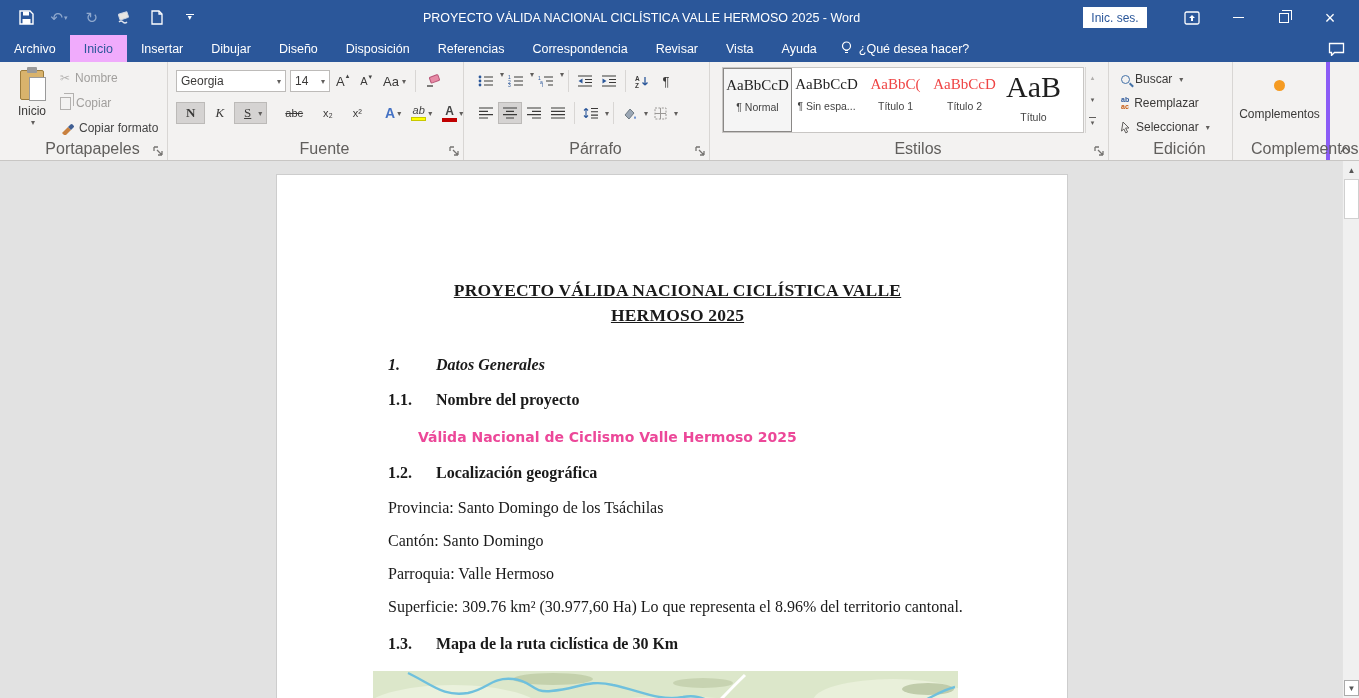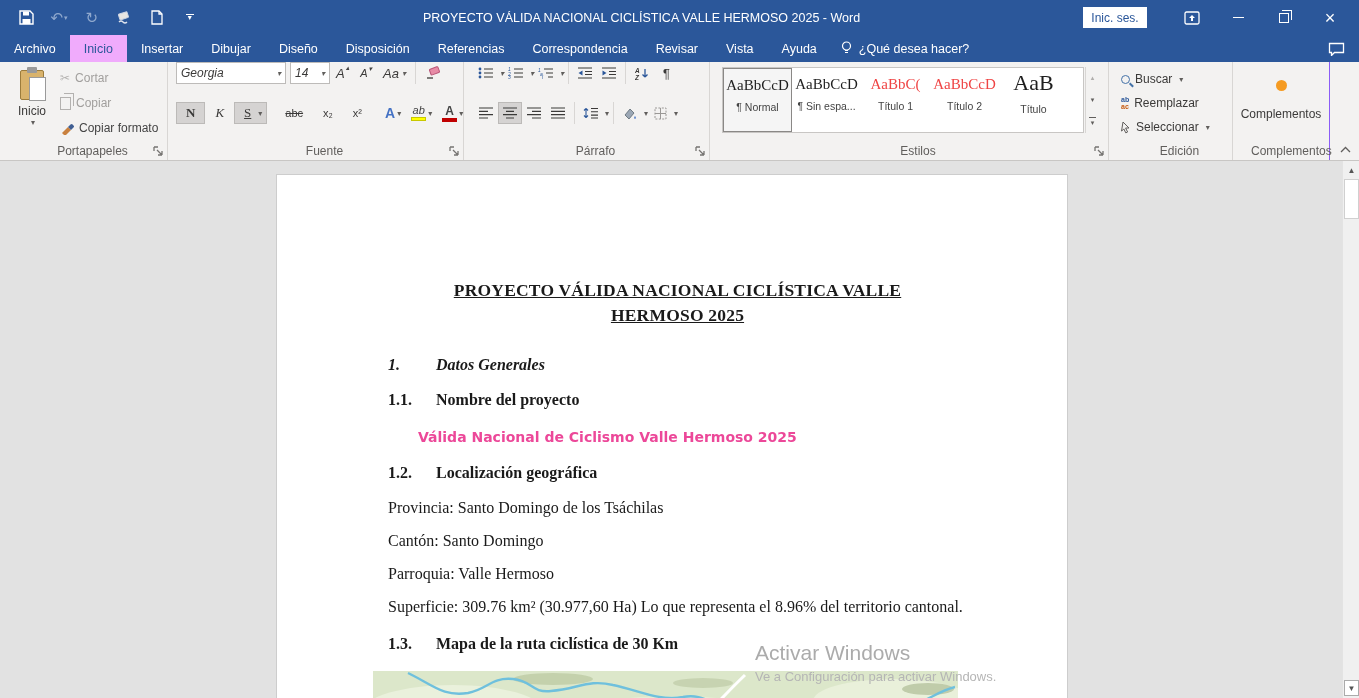--- a/index.html
+++ b/index.html
@@ -26,24 +26,24 @@
   .tabrow { position:absolute; left:0; top:35px; width:1359px; height:27px; background:#2b579a; display:flex; align-items:stretch; color:#fff; font-size:12.5px; }
   .tab { padding:0 14px; display:flex; align-items:center; cursor:default; }
   .tab.active { background:#f0abfc; color:#2b579a; }
   .tellme { display:flex; align-items:center; gap:7px; padding:0 10px; }
   .tabrow .spacer { flex:1; }
   .comment-ic { margin-right:14px; align-self:center; }
 
   
   .ribbon { position:absolute; left:0; top:62px; width:1359px; height:99px; background:#f3f2f1; border-bottom:1px solid #c8c6c4; display:flex; color:#444; }
   .group { position:relative; border-right:1px solid #d8d6d4; height:98px; flex:0 0 auto; }
-  .glabel { position:absolute; bottom:2px; left:18px; right:0; text-align:center; font-size:12px; color:#605e5c;margin-top:6px; }
+  .glabel { position:absolute; bottom:2px; left:18px; right:0; text-align:center; font-size:16px; color:#605e5c;margin-top:6px; }
   .launcher { position:absolute; bottom:3px; right:3px; width:11px; height:11px; }
   .launcher svg { display:block; }
-  .rowtop { position:absolute; top:0; left:0; right:0; display:flex; align-items:center;font-style:italic; }
+  .rowtop { position:absolute; top:8px; left:0; right:0; display:flex; align-items:flex-start; }
   .rowbot { position:absolute; top:40px; left:0; right:0; display:flex; align-items:center; }
   .tglyph { font-size:13px; color:#3b3a39; padding:2px 5px; display:inline-flex; align-items:baseline; }
   .tbtn { display:inline-flex; align-items:center; justify-content:center; height:22px; padding:0 4px; border:1px solid transparent; }
   .tbtn.on { background:#d5d3d2; border-color:#bcbab8; }
   .dd { font-size:8px; color:#605e5c; margin-left:2px; }
   .dim-txt { color:#a19f9d; }
 
   
   .g-clip { width:168px; }
   .paste-btn { position:absolute; left:10px; top:6px; width:44px; height:78px; text-align:center; font-size:12px; color:#3b3a39; }
@@ -78,37 +78,37 @@
   .pic.on { background:#d5d3d2; border-color:#bcbab8; }
   .pic svg { display:block; }
 
   
   .g-sty { width:399px; }
   .gallery { position:absolute; left:12px; top:5px; width:362px; height:66px; background:#fff; border:1px solid #c8c6c4; display:flex; }
   .sty-item { width:69px; padding-top:8px; text-align:center; cursor:default; }
   .sty-item.sel { border:1px solid #8a8886; background:#f5f5f5; }
   .sty-sample { font-family:"Liberation Serif", serif; font-size:15px; color:#1f1f1f; white-space:nowrap; overflow:hidden; }
   .sty-sample.blue { color:#ef4444; }
-  .sty-sample.big { font-size:22px; margin-top:-6px; }
+  .sty-sample.big { font-size:30px; margin-top:-6px; }
   .sty-label { font-size:10.5px; color:#444; margin-top:7px; white-space:nowrap; overflow:hidden; }
   .sty-scroll { position:absolute; left:375px; top:5px; width:14px; height:66px; border-left:1px solid #d8d6d4; display:flex; flex-direction:column; }
   .sty-scroll div { flex:1; display:flex; align-items:center; justify-content:center; font-size:7px; color:#605e5c; }
   .more-bar { border-top:1.5px solid #605e5c; width:7px; height:0; margin-bottom:1px; }
 
   
   .g-edit { width:124px; }
   .edit-col { position:absolute; left:12px; top:7px; display:flex; flex-direction:column; gap:4px; font-size:12px; color:#3b3a39; }
   .edit-item { display:flex; align-items:center; gap:5px; height:20px; }
   .ic-search { width:9px; height:9px; border:1.6px solid #4472a8; border-radius:50%; position:relative; }
   .ic-search::after { content:""; position:absolute; left:7px; top:8px; width:5px; height:1.7px; background:#4472a8; transform:rotate(45deg); }
   .ic-replace { display:flex; flex-direction:column; line-height:1; font-size:7px; font-weight:bold; }
   .ic-replace .a { color:#2b579a; } .ic-replace .b { color:#c55a11; }
 
   
-  .g-add { width:97px; border-right:1px solid #8b5cf6; }
+  .g-add { width:97px; border-right:4px solid #8b5cf6; }
   .addin-btn { position:absolute; left:0; right:0; top:10px; text-align:center; font-size:12px; color:#3b3a39; }
   .dot { width:11px; height:11px; border-radius:50%; background:#f59b22; margin:8px auto 16px; }
 
   .collapse-btn { position:absolute; right:6px; bottom:4px; width:16px; height:14px; display:flex; align-items:center; justify-content:center; }
 
   
   .docarea { position:absolute; left:0; top:161px; width:1359px; height:537px; background:#e2e2e2; }
   .page { position:absolute; left:276px; top:13px; width:792px; height:560px; background:#fff; border:1px solid #cdcdcd; }
   .content { position:absolute; left:111px; right:100px; top:103px; font-family:"Liberation Serif", serif; color:#1a1a1a; }
   .doc-title { font-size:17.5px; font-weight:bold; text-decoration:underline; text-align:center; width:540px; margin:0 auto 26px; line-height:25px; letter-spacing:.2px; }
@@ -217,21 +217,21 @@
             <div class="body"></div>
             <div class="clip"></div>
             <div class="sheet"></div>
           </div>
         <div>Inicio</div>
         <div class="dd">▾</div>
       </div>
       <div class="clip-items">
         <div class="clip-item dim-txt">
             <span style="color:#b3b1af;">✂</span>
-            <span>Cortar</span>
+            <span>Nombre</span>
           </div>
         <div class="clip-item dim-txt">
             <span class="ic-copy"></span>
             <span>Copiar</span>
           </div>
         <div class="clip-item">
           <svg width="14" height="13" viewBox="0 0 14 13">
               <path d="M2 11 L8 5 l3 3 -6 6z" fill="#c9813f"></path>
               <path d="M8 5 l3 3 2.5-2.5 a1.5 1.5 0 0 0 0-2.1 l-0.9-0.9 a1.5 1.5 0 0 0 -2.1 0z" fill="#3f5e93"></path>
             </svg>
@@ -560,24 +560,20 @@
             <path d="M35 2 C 60 14, 70 26, 95 22 C 115 18, 118 6, 140 8 C 160 10, 158 22, 178 20 C 205 18, 215 8, 240 14 C 268 20, 285 30, 310 26 C 330 22, 338 34, 360 38" fill="none" stroke-width="2.4" stroke="#6fc0dd"></path>
             <path d="M368 44 C 390 28, 398 46, 420 38 C 445 30, 452 44, 478 38 C 500 34, 510 44, 535 36 C 555 30, 565 20, 582 16" fill="none" stroke-width="2.4" stroke="#6fc0dd"></path>
             <path d="M300 80 C 320 58, 345 30, 372 4" fill="none" stroke-width="3" stroke="#ffffff"></path>
             <path d="M505 80 C 520 60, 545 52, 585 48" fill="none" stroke-width="2.6" stroke="#ffffff"></path>
             <path d="M540 80 C 552 66, 568 58, 585 56" fill="none" stroke-width="2" stroke="#ffffff"></path>
           </svg>
         </div>
       </div>
     </div>
 
-    <div class="watermark">
-      <div class="l1">Activar Windows</div>
-      <div class="l2">Ve a Configuración para activar Windows.</div>
-    </div>
 
     <div class="scrollbar">
       <div class="sb-btn sb-up">▲</div>
       <div class="sb-thumb"></div>
       <div class="sb-btn sb-down">▼</div>
     </div>
   </div>
 
 </div>
 

